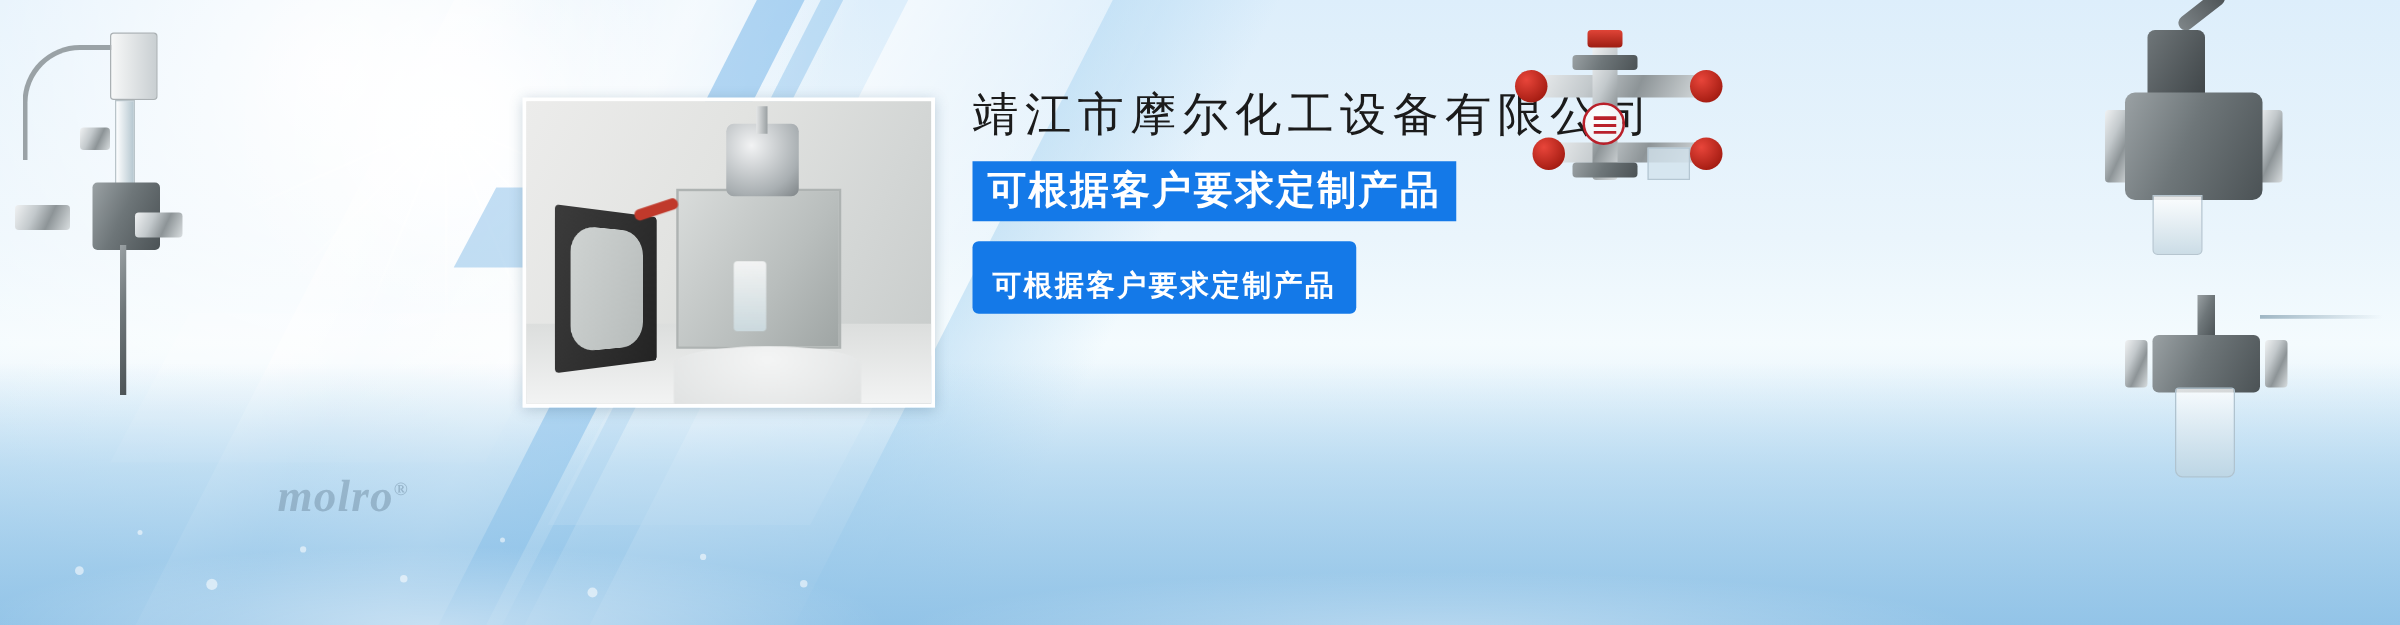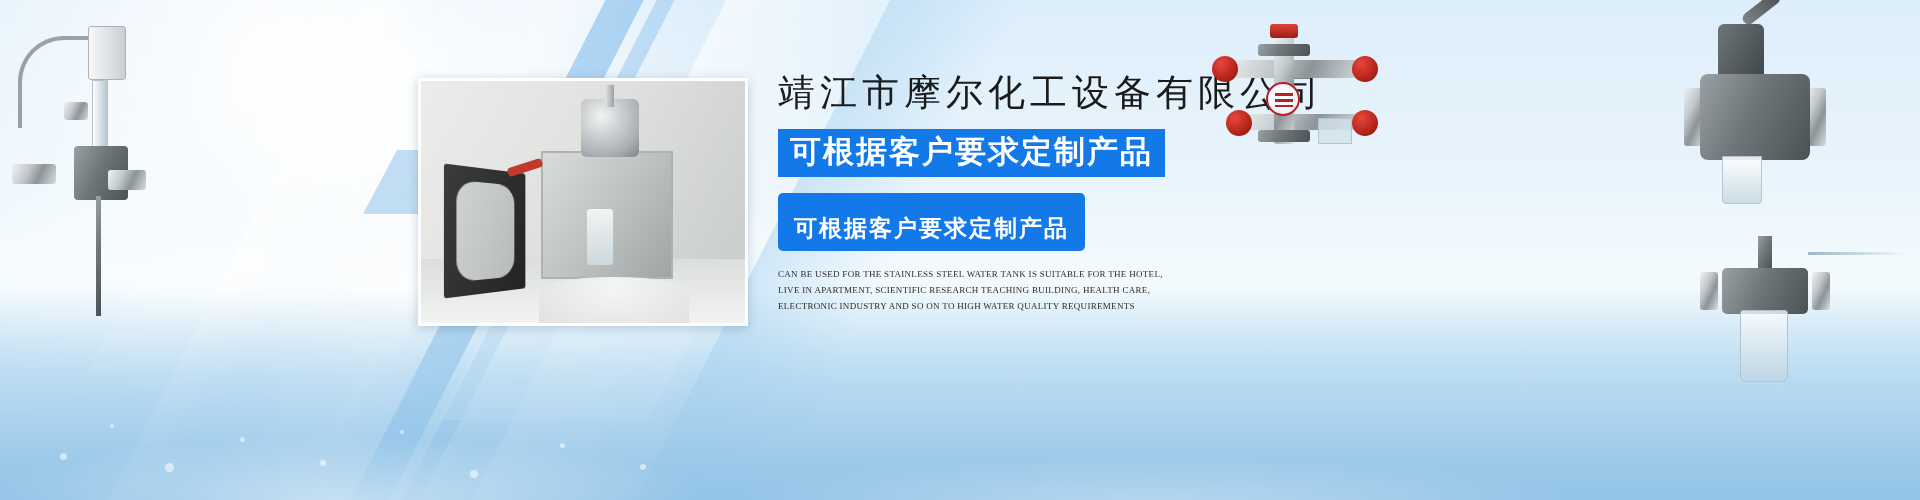--- a/index.html
+++ b/index.html
@@ -282,21 +282,20 @@
       </div>
     <div class="ph-red"></div>
     <div class="ph-bottle"></div>
     <div class="ph-base"></div>
   </div>
 
   <div class="text-col">
     <div class="company">靖江市摩尔化工设备有限公司</div>
     <div><span class="hl-bar">可根据客户要求定制产品</span></div>
     <div><span class="hl-pill">可根据客户要求定制产品</span></div>
-    <div class="eng">CAN BE USED FOR THE STAINLESS STEEL WATER TANK IS SUITABLE FOR THE HOTEL, LIVE IN APARTMENT, SCIENTIFIC RESEARCH TEACHING BUILDING, HEALTH CARE, ELECTRONIC INDUSTRY AND SO ON TO HIGH WATER QUALITY REQUIREMENTS</div>
   </div>
 
   <div>
     <div class="eq metal tree-h"></div>
     <div class="eq metal tree-h2"></div>
     <div class="eq metal tree-v"></div>
     <div class="eq tree-leg"></div>
     <div class="eq red hw" style="left:1212px; top:56px;"></div>
     <div class="eq red hw" style="left:1352px; top:56px;"></div>
     <div class="eq red hw" style="left:1226px; top:110px;"></div>
@@ -318,14 +317,15 @@
 
   <div>
     <div class="eq bs-line"></div>
     <div class="eq metal-d bs-col"></div>
     <div class="eq metal bs-fl-l"></div>
     <div class="eq metal bs-fl-r"></div>
     <div class="eq metal-d bs-body"></div>
     <div class="eq bs-glass"></div>
   </div>
 
+  <div class="watermark"><span>molro</span><sup>®</sup></div>
 
 </div>
 
 </body></html>

